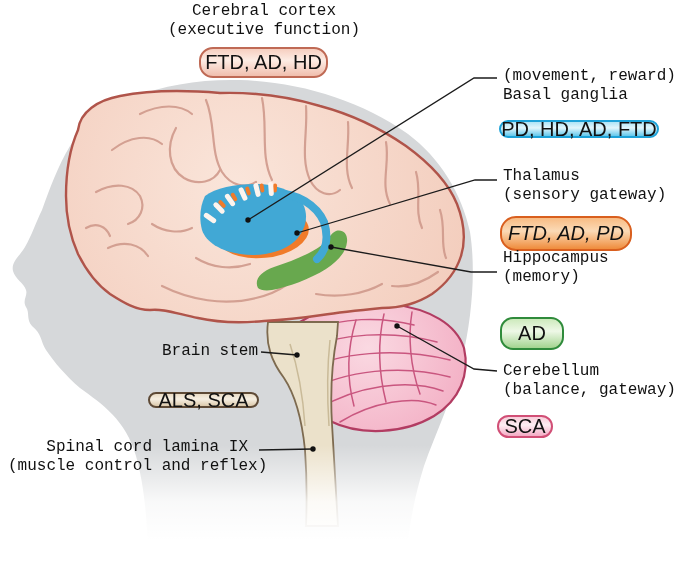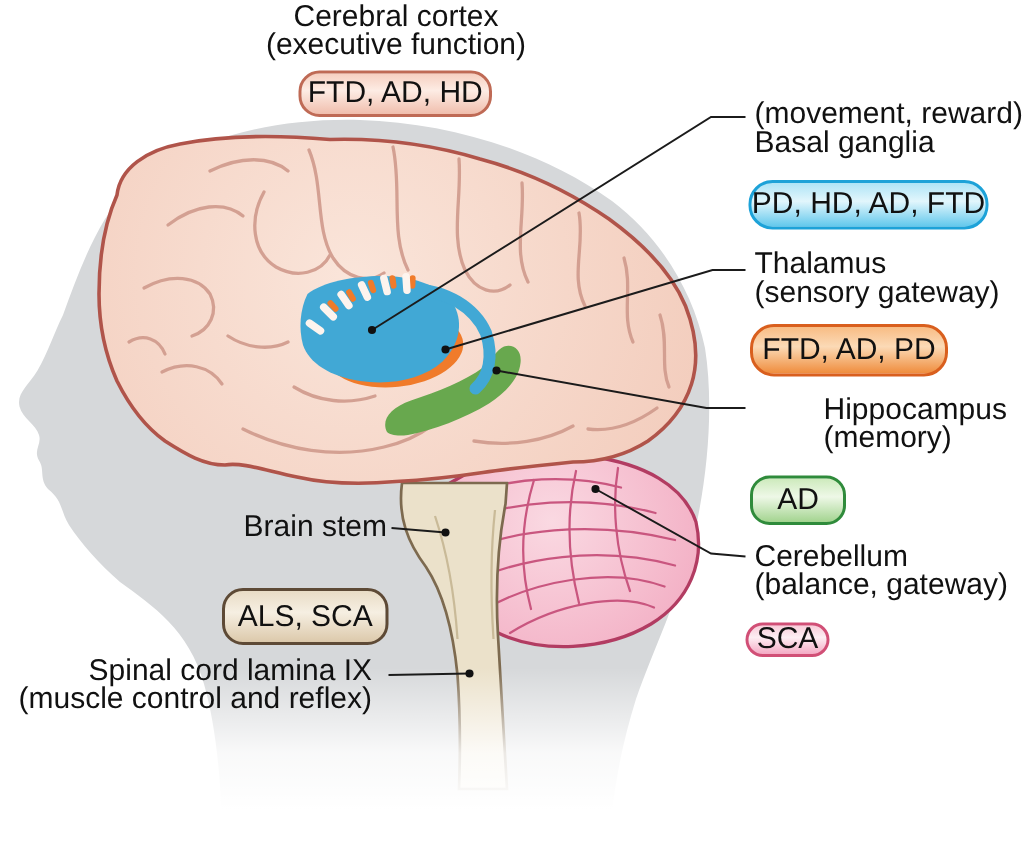--- a/index.html
+++ b/index.html
@@ -1,19 +1,19 @@
 <!DOCTYPE html>
 <html><head>
 <meta charset="utf-8">
 <style>
   html,body{margin:0;padding:0;background:#fff;}
   .canvas{position:relative;width:685px;height:564px;background:#fff;overflow:hidden;
           font-family:"Liberation Sans","DejaVu Sans",sans-serif;color:#111;}
   .canvas svg{position:absolute;left:0;top:0;}
-  .label-group{position:absolute;font-size:20px;line-height:19px;white-space:nowrap;}
+  .label-group{position:absolute;font-size:16px;line-height:19px;white-space:nowrap;font-family:Liberation Mono, monospace;}
   .label-group.center{text-align:center;}
   .label-group.right{text-align:right;}
   .badge{position:absolute;display:flex;align-items:center;justify-content:center;
          font-size:20px;border:2px solid #000;box-sizing:border-box;white-space:nowrap;}
 </style>
 </head>
 <body>
 
 <div class="canvas">
 
@@ -145,52 +145,52 @@
     <div>(executive function)</div>
   </div>
   <div class="badge" style="left: 199px; top: 47px; width: 129px; height: 31px; border-radius: 14px; background: linear-gradient(rgb(246, 207, 192) 0%, rgb(253, 236, 228) 42%, rgb(240, 190, 173) 100%); border-color: rgb(191, 106, 85);">
     <span>FTD, AD, HD</span>
   </div>
 
   <div class="label-group" style="left:503px;top:67px;">
     <div>(movement, reward)</div>
     <div>Basal ganglia</div>
   </div>
-  <div class="badge" style="left: 499px; top: 120px; width: 160px; height: 33px; border-radius: 16px; background: linear-gradient(rgb(174, 228, 246) 0%, rgb(226, 246, 252) 42%, rgb(98, 200, 236) 100%); border-color: rgb(29, 162, 216);">
+  <div class="badge" style="left: 499px; top: 120px; width: 160px; height: 18px; border-radius: 16px; background: linear-gradient(rgb(174, 228, 246) 0%, rgb(226, 246, 252) 42%, rgb(98, 200, 236) 100%); border-color: rgb(29, 162, 216);">
     <span>PD, HD, AD, FTD</span>
   </div>
 
   <div class="label-group" style="left:503px;top:167px;">
     <div>Thalamus</div>
     <div>(sensory gateway)</div>
   </div>
-  <div class="badge" style="left: 500px; top: 216px; width: 132px; height: 35px; border-radius: 16px; background: linear-gradient(rgb(248, 188, 132) 0%, rgb(251, 218, 182) 42%, rgb(239, 140, 60) 100%); border-color: rgb(217, 95, 30);">
+  <div class="badge" style="left: 500px; top: 216px; width: 132px; height: 35px; border-radius: 16px; background: linear-gradient(rgb(248, 188, 132) 0%, rgb(251, 218, 182) 42%, rgb(239, 140, 60) 100%); border-color: rgb(217, 95, 30); font-style: italic;">
     <span>FTD, AD, PD</span>
   </div>
 
-  <div class="label-group" style="left:503px;top:264px;margin-left:46px;">
+  <div class="label-group" style="left:503px;top:249px;">
     <div>Hippocampus</div>
     <div>(memory)</div>
   </div>
   <div class="badge" style="left: 500px; top: 317px; width: 64px; height: 33px; border-radius: 13px; background: linear-gradient(rgb(205, 234, 188) 0%, rgb(238, 248, 231) 42%, rgb(163, 212, 143) 100%); border-color: rgb(47, 139, 59);">
     <span>AD</span>
   </div>
 
   <div class="label-group" style="left:503px;top:362px;">
     <div>Cerebellum</div>
     <div>(balance, gateway)</div>
   </div>
   <div class="badge" style="left: 497px; top: 415px; width: 56px; height: 23px; border-radius: 12px; background: linear-gradient(rgb(248, 204, 217) 0%, rgb(253, 238, 243) 42%, rgb(244, 170, 196) 100%); border-color: rgb(209, 79, 118);">
     <span>SCA</span>
   </div>
 
   <div class="label-group right" style="left:28px;top:342px;width:230px;">
     <div>Brain stem</div>
   </div>
-  <div class="badge" style="left: 148px; top: 392px; width: 111px; height: 38px; border-radius: 14px; background: linear-gradient(rgb(233, 220, 198) 0%, rgb(246, 239, 226) 42%, rgb(220, 201, 171) 100%); border-color: rgb(94, 74, 54);">
+  <div class="badge" style="left: 148px; top: 392px; width: 111px; height: 16px; border-radius: 14px; background: linear-gradient(rgb(233, 220, 198) 0%, rgb(246, 239, 226) 42%, rgb(220, 201, 171) 100%); border-color: rgb(94, 74, 54);">
     <span>ALS, SCA</span>
   </div>
 
   <div class="label-group right" style="left:8px;top:438px;width:240px;">
     <div>Spinal cord lamina IX</div>
     <div>(muscle control and reflex)</div>
   </div>
 
 </div>
 

